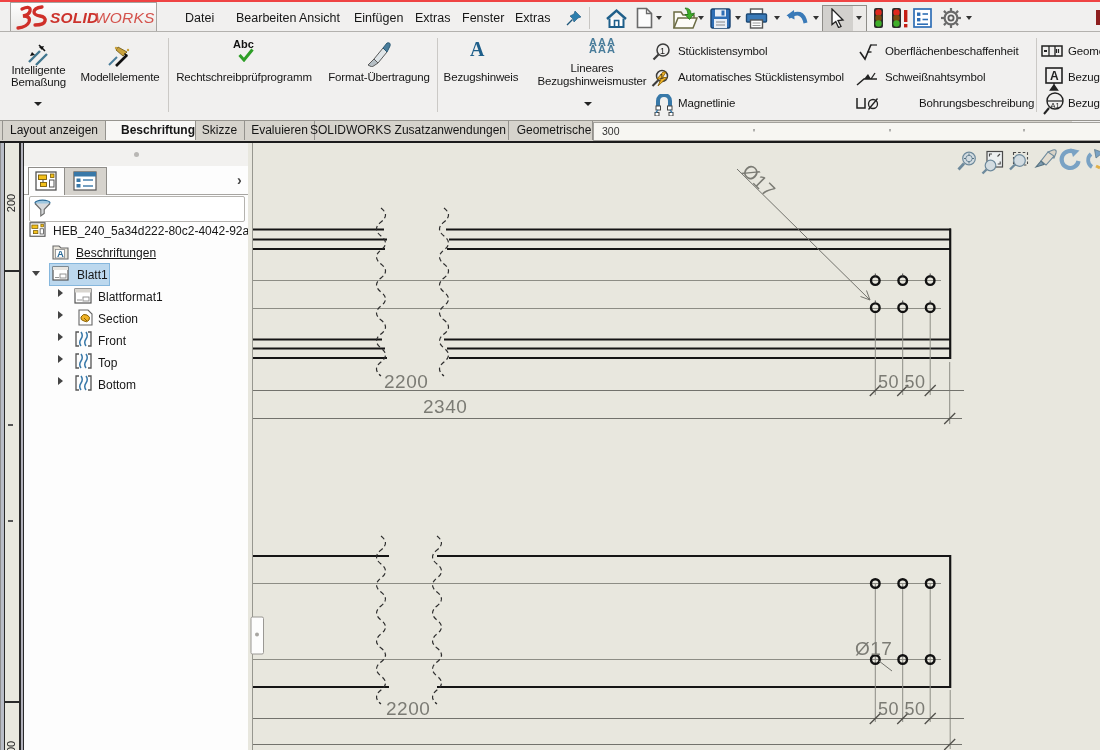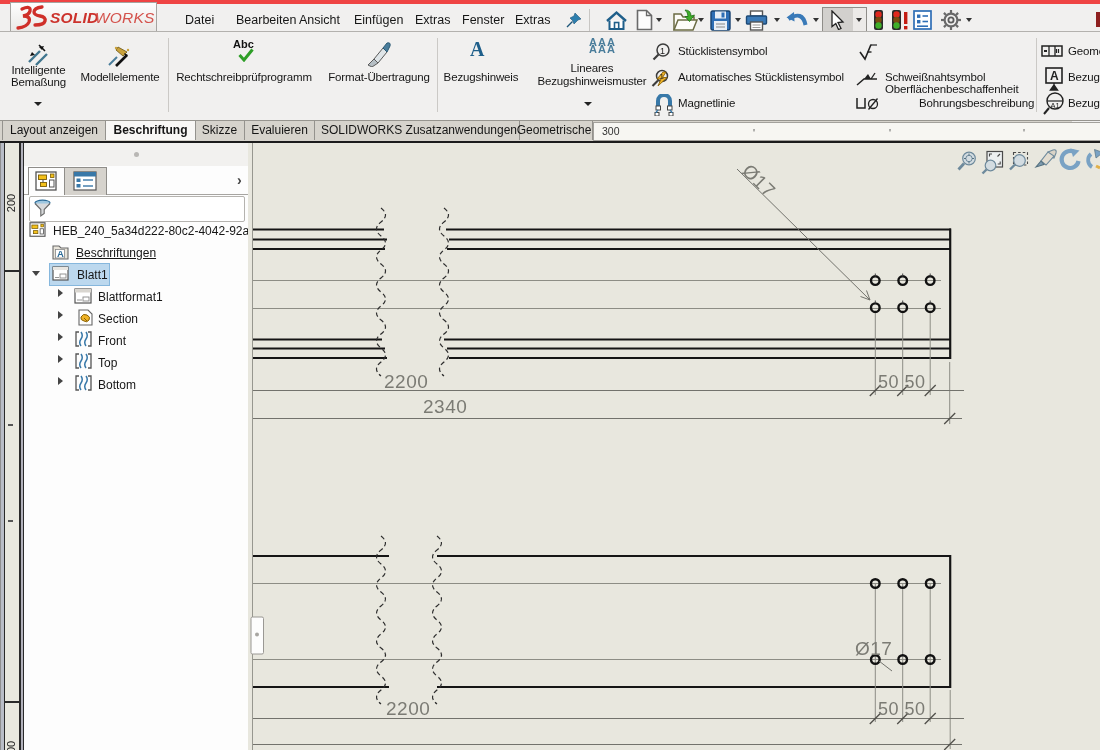--- a/index.html
+++ b/index.html
@@ -1,20 +1,20 @@
 <!DOCTYPE html>
 <html><head>
 <meta charset="utf-8">
 <style>
   html,body{margin:0;padding:0;}
   body{width:1100px;height:750px;overflow:hidden;position:relative;
        font-family:"Liberation Sans",sans-serif;background:#f1f0ef;}
   .abs{position:absolute;}
   
-  #menubar{left:0;top:0;width:1100px;height:32px;background:#f1f0ef;border-top:4px solid #ef4444;text-align:right;}
+  #menubar{left:0;top:0;width:1100px;height:32px;background:#f1f0ef;border-top:2px solid #ef4444;text-align:right;}
   #menubar .mi{position:absolute;top:9px;font-size:12.5px;color:#161616;}
   #logo{left:10px;top:2px;width:145px;height:28px;background:linear-gradient(180deg,#fefefe,#e9e7e5);
         border:1px solid #a6a4a1;}
   #mbline{left:0;top:31px;width:1100px;height:1px;background:#b3b1ae;}
   .vsep{position:absolute;width:1px;background:#c8c6c3;}
   
   #ribbon{left:0;top:32px;width:1100px;height:88px;background:#f1f0ef;}
   #ribbon .lbl{position:absolute;font-size:11.5px;color:#161616;white-space:nowrap;letter-spacing:-0.15px;}
   #ribbon .ctr{text-align:center;}
   #ribbon .rsep{position:absolute;top:6px;height:74px;width:1px;background:#cbc9c6;}
@@ -234,21 +234,21 @@
     <rect x="15" y="18.5" width="4" height="3.5" fill="#fff" stroke="#444" stroke-width="1"></rect>
     <path d="M4 16 q-2 2 -2 3 M16 16 q2 2 2 3" stroke="#3878a8" stroke-width="1.4" fill="none"></path>
   </svg>
   <div class="lbl" style="left:678px;top:65px;">Magnetlinie</div>
 
   <svg class="abs" style="left:858px;top:11px;" width="20" height="18" viewBox="0 0 20 18">
     <path d="M2 9 L7 16 L13 1.5" fill="none" stroke="#222" stroke-width="1.6"></path>
     <line x1="9.5" y1="9" x2="13.5" y2="9" stroke="#222" stroke-width="1.4"></line>
     <line x1="13" y1="2" x2="19" y2="2" stroke="#222" stroke-width="1.2"></line>
   </svg>
-  <div class="lbl" style="left:885px;top:13px;margin-top:38px;">Oberflächenbeschaffenheit</div>
+  <div class="lbl" style="left:885px;top:13px;">Oberflächenbeschaffenheit</div>
   <svg class="abs" style="left:856px;top:39px;" width="22" height="16" viewBox="0 0 22 16">
     <path d="M1 14 L8 8 L21 8" fill="none" stroke="#222" stroke-width="1.5"></path>
     <path d="M8 8 l4 -5 l3 5 Z" fill="#222"></path>
     <path d="M15 8 l4 -6" stroke="#222" stroke-width="1.3"></path>
   </svg>
   <div class="lbl" style="left:885px;top:39px;">Schweißnahtsymbol</div>
   <svg class="abs" style="left:856px;top:64px;" width="24" height="16" viewBox="0 0 24 16">
     <path d="M1 2 V12 H9 V2" fill="none" stroke="#222" stroke-width="1.5"></path>
     <circle cx="17" cy="8" r="4.5" fill="none" stroke="#222" stroke-width="1.3"></circle>
     <line x1="12.5" y1="13.5" x2="21.5" y2="2.5" stroke="#222" stroke-width="1.3"></line>
@@ -275,24 +275,24 @@
     <circle cx="13" cy="9" r="8" fill="none" stroke="#222" stroke-width="1.4"></circle>
     <line x1="5" y1="9" x2="21" y2="9" stroke="#222" stroke-width="1.2"></line>
     <text x="8.5" y="16" font-size="7.5" fill="#222" font-family="Liberation Sans,sans-serif">A1</text>
     <line x1="7" y1="16" x2="2" y2="22" stroke="#222" stroke-width="2"></line>
   </svg>
   <div class="lbl" style="left:1068px;top:65px;">Bezugszielpunkt</div>
 </div>
 <div class="abs" id="ribline"></div>
 <div class="abs" id="tabrow">
   <div class="tab first" style="left:2px;width:102px;">Layout anzeigen</div>
-  <div class="tab active" style="left:105px;width:89px;">Beschriftung</div>
+  <div class="tab active" style="left:105px;width:89px;text-align:right;">Beschriftung</div>
   <div class="tab" style="left:195px;width:49px;">Skizze</div>
   <div class="tab" style="left:245px;width:69px;">Evaluieren</div>
-  <div class="tab" style="left:319px;width:200px;text-align:center;">SOLIDWORKS Zusatzanwendungen</div>
+  <div class="tab" style="left:308px;width:200px;text-align:center;">SOLIDWORKS Zusatzanwendungen</div>
   <div class="tab" style="left:516px;width:76px;">Geometrische</div>
   <div id="hruler">
     <span style="position:absolute;left:8px;top:2px;">300</span>
     <span style="position:absolute;left:159px;top:4px;color:#555;">'</span>
     <span style="position:absolute;left:295px;top:4px;color:#555;">'</span>
     <span style="position:absolute;left:429px;top:4px;color:#555;">'</span>
   </div>
 </div>
 <div class="abs" id="maintop"></div>
 <div class="abs" id="vruler">

